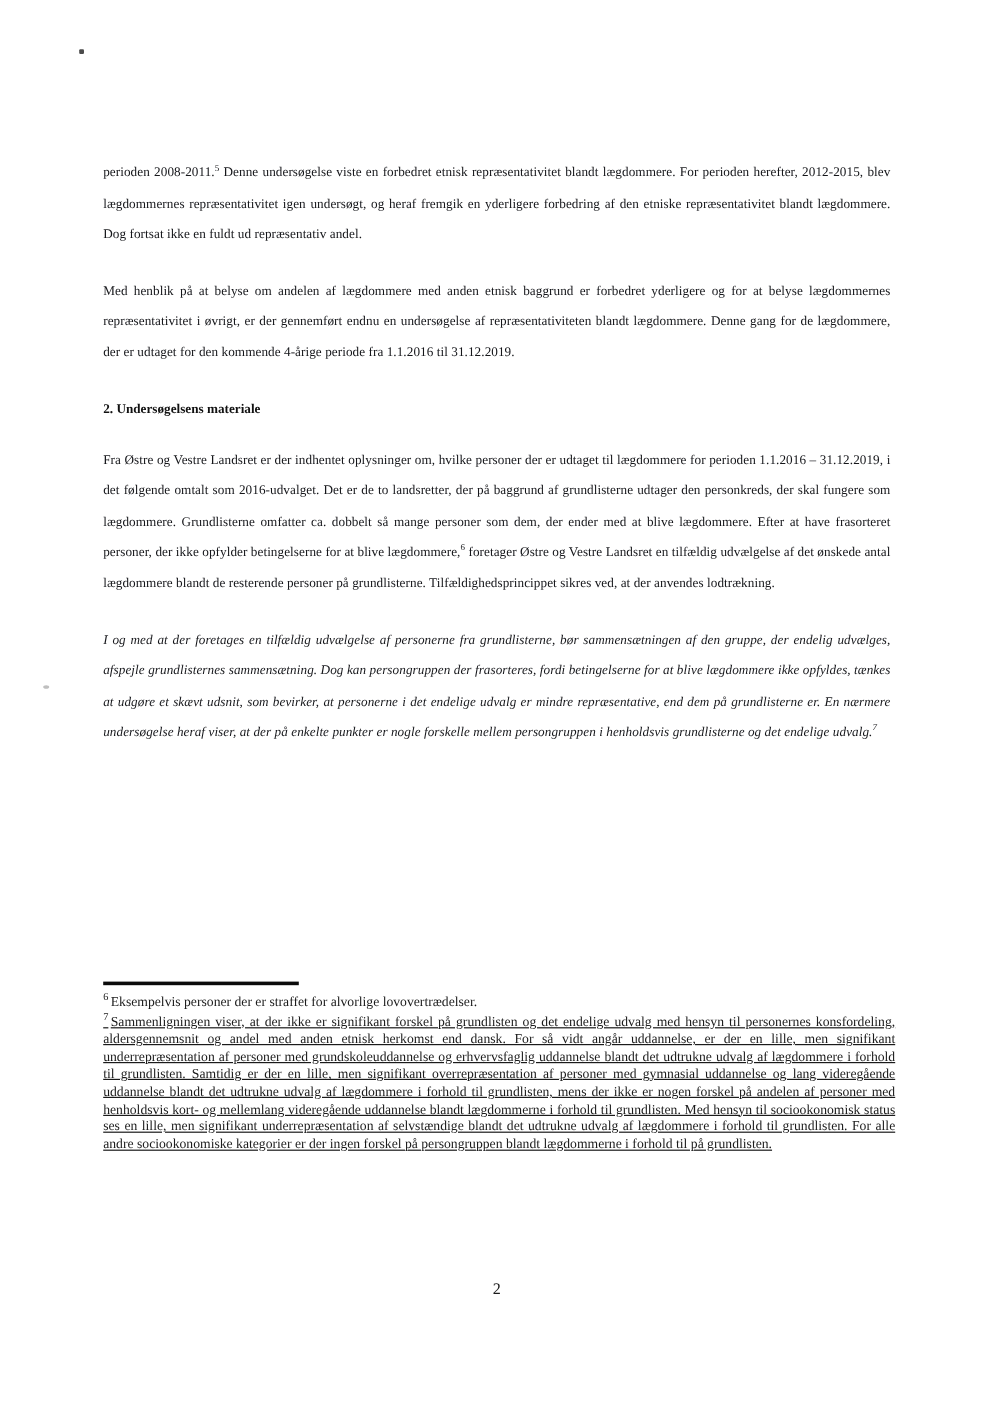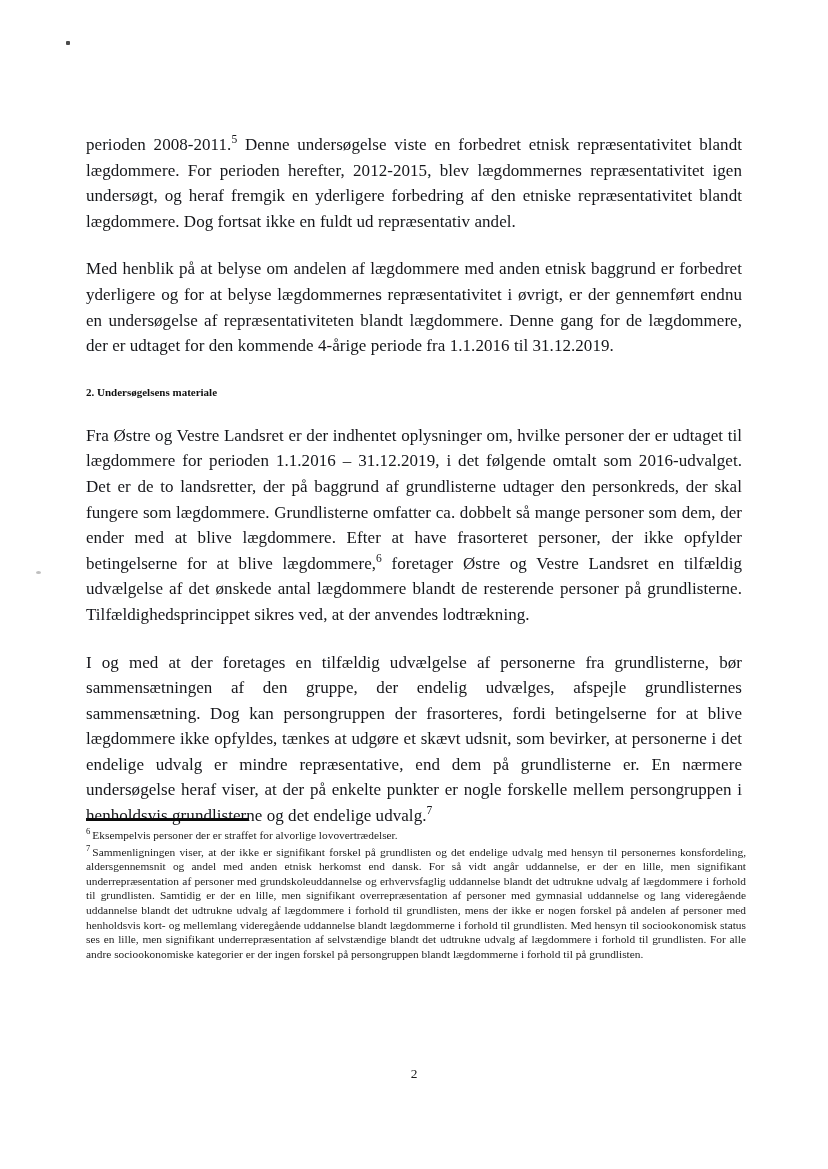--- a/index.html
+++ b/index.html
@@ -44,28 +44,28 @@
 
   .content {
     position: absolute;
     left: 86px;
     top: 132px;
     width: 656px;
   }
 
   p.body-par {
     margin: 0 0 22px 0;
-    font-size: 17px;
+    font-size: 11px;
     line-height: 25.6px;
     text-align: justify;
     text-justify: inter-word;
     letter-spacing: 0.05px;
     color: #15161a;
   }
-  p.body-par:last-child { margin-bottom: 0; }
+  p.body-par:last-child { margin-bottom: 0; font-style: italic; }
 
   h2.section-heading {
     margin: 6px 0 20px 0;
     font-size: 11px;
     line-height: 22px;
     font-weight: bold;
     text-align: left;
     color: #111;
   }
 
@@ -97,20 +97,21 @@
   }
   .footnote .fn-marker {
     font-size: 8.6px;
     vertical-align: super;
     line-height: 0;
     margin-right: 2px;
   }
   .footnote.fn-long {
     text-align: justify;
     margin-top: 2px;
+    text-decoration: underline;
   }
   .fn-link {
     color: #2d2f8f;
     text-decoration: underline;
     word-break: break-all;
   }
 
   .page-number {
     position: absolute;
     left: 0;

